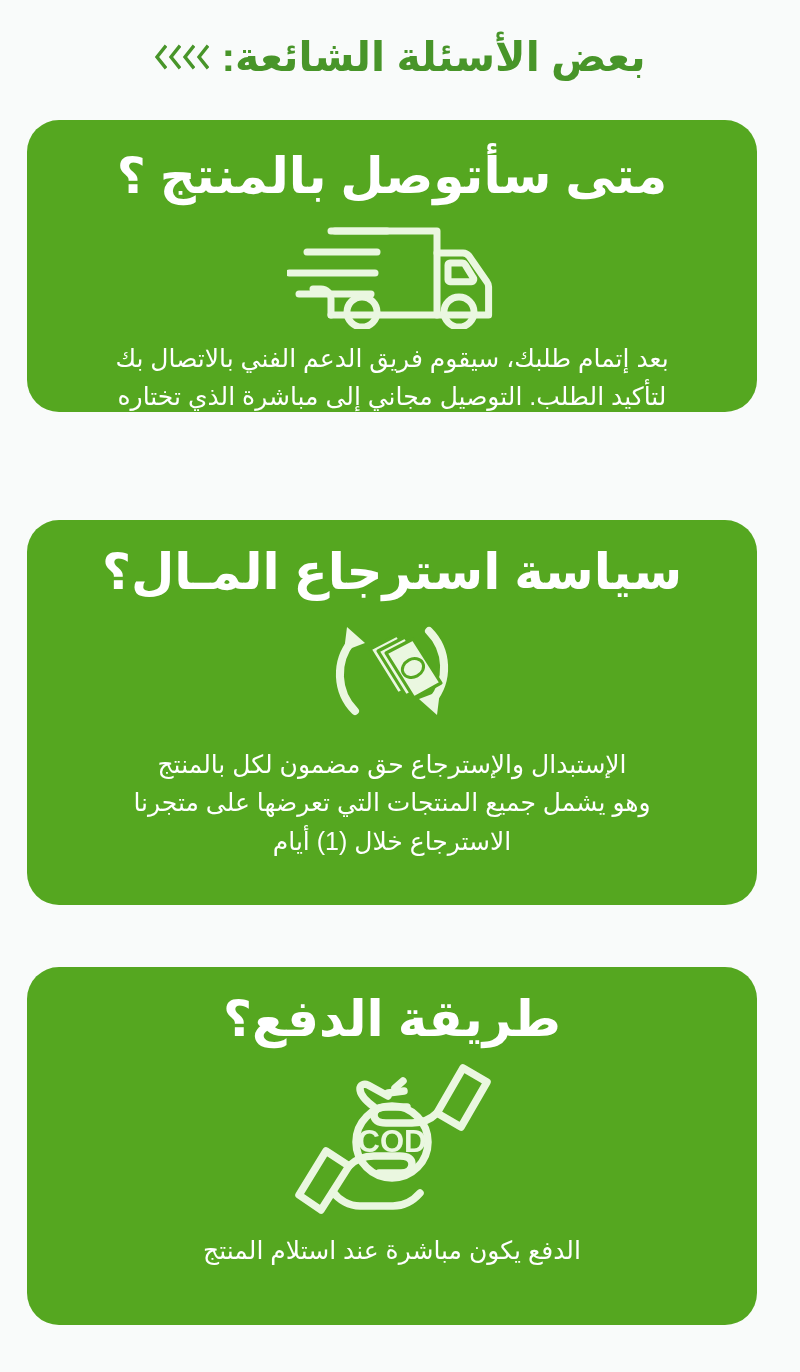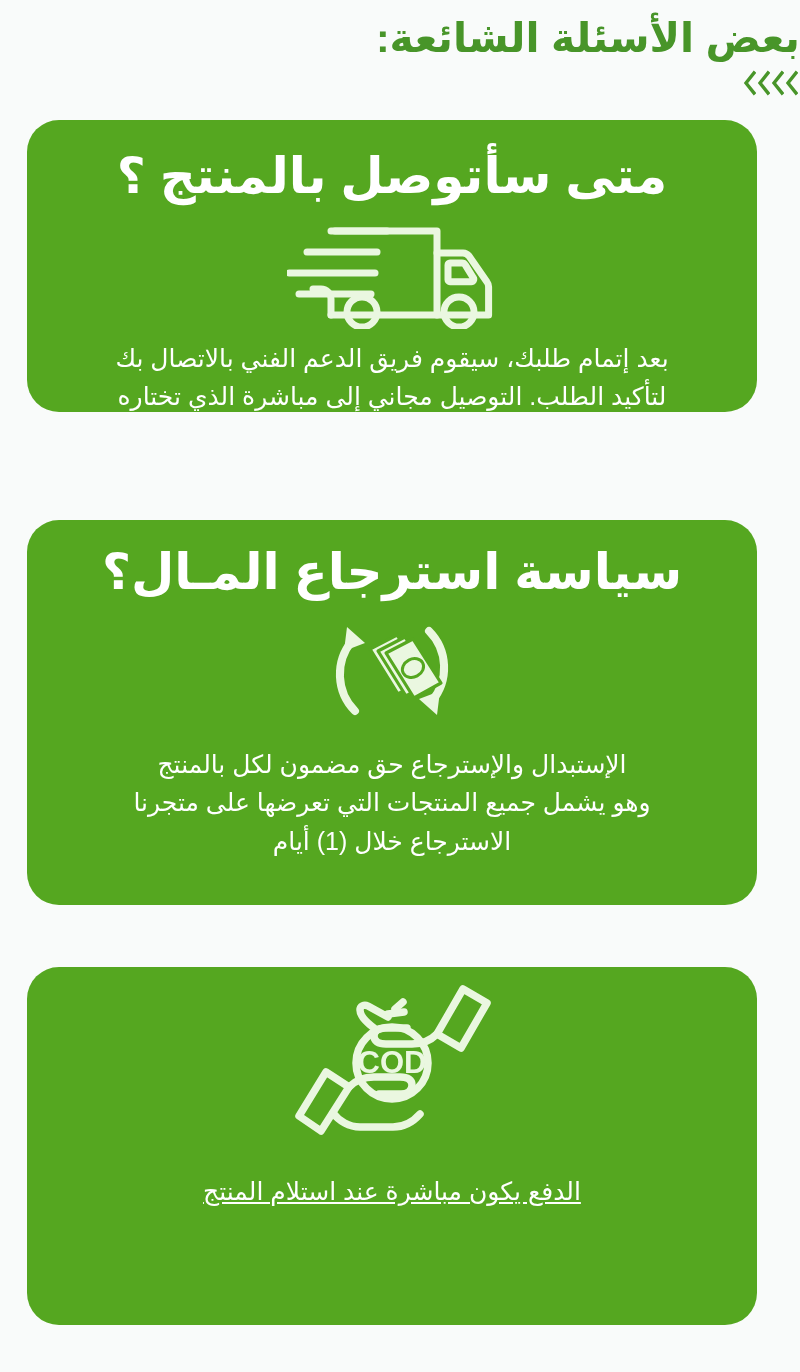--- a/index.html
+++ b/index.html
@@ -24,21 +24,22 @@
   }
 
   
   .faq-header {
     position: absolute;
     top: 0;
     left: 0;
     width: 800px;
     height: 108px;
     display: flex;
-    flex-direction: column;
+    flex-direction: row;
+    align-items: center;
     justify-content: center;
     gap: 10px;
     direction: rtl;
     padding-top: 6px;
     box-sizing: border-box;
   }
   .chevrons {
     display: flex;
     flex-direction: row;
     align-items: center;
@@ -106,21 +107,21 @@
     font-weight: normal;
     line-height: 1.55;
     text-align: center;
     padding: 0 62px;
     box-sizing: border-box;
     width: 100%;
     margin: 0;
   }
   #card-delivery .card-body { margin-top: 10px; padding: 0 76px; }
   #card-refund   .card-body { margin-top: 10px; padding: 0 44px; }
-  #card-payment  .card-body { margin-top: 24px; text-decoration: underline; }
+  #card-payment  .card-body { margin-top: 4px; }
   .card-body .line { display: block; }
 </style>
 </head>
 <body>
 
 <div class="page">
 
   <div class="faq-header">
     <span class="header-title">بعض الأسئلة الشائعة:</span>
     <span class="chevrons">
@@ -197,20 +198,21 @@
     </div>
 
     <p class="card-body">
       <span class="line">الإستبدال والإسترجاع حق مضمون لكل بالمنتج</span>
       <span class="line">وهو يشمل جميع المنتجات التي تعرضها على متجرنا</span>
       <span class="line">الاسترجاع خلال  (1) أيام</span>
     </p>
   </div>
 
   <div class="card" id="card-payment">
+    <h2 class="card-title">طريقة الدفع؟</h2>
 
     <div class="card-icon">
       <svg width="230" height="175" viewBox="0 0 230 175" aria-hidden="true">
         <g fill="none" stroke="#eaf7e0" stroke-width="7.5" stroke-linecap="round" stroke-linejoin="round">
 
           <path d="M186 16 l24 14 -26 45 -24 -14 z"></path>
           <path d="M160 61 c-7 7 -16 10 -25 10 h-26 c-8 0 -12 -3 -12 -8 c0 -5 4 -8 11 -8 h22"></path>
           <path d="M97 55 c-8 -6 -14 -13 -14 -18 c0 -4 4 -6 8 -4 l20 11"></path>
           <path d="M111 41 l16 -2"></path>
           <path d="M118 36 l8 -7"></path>

